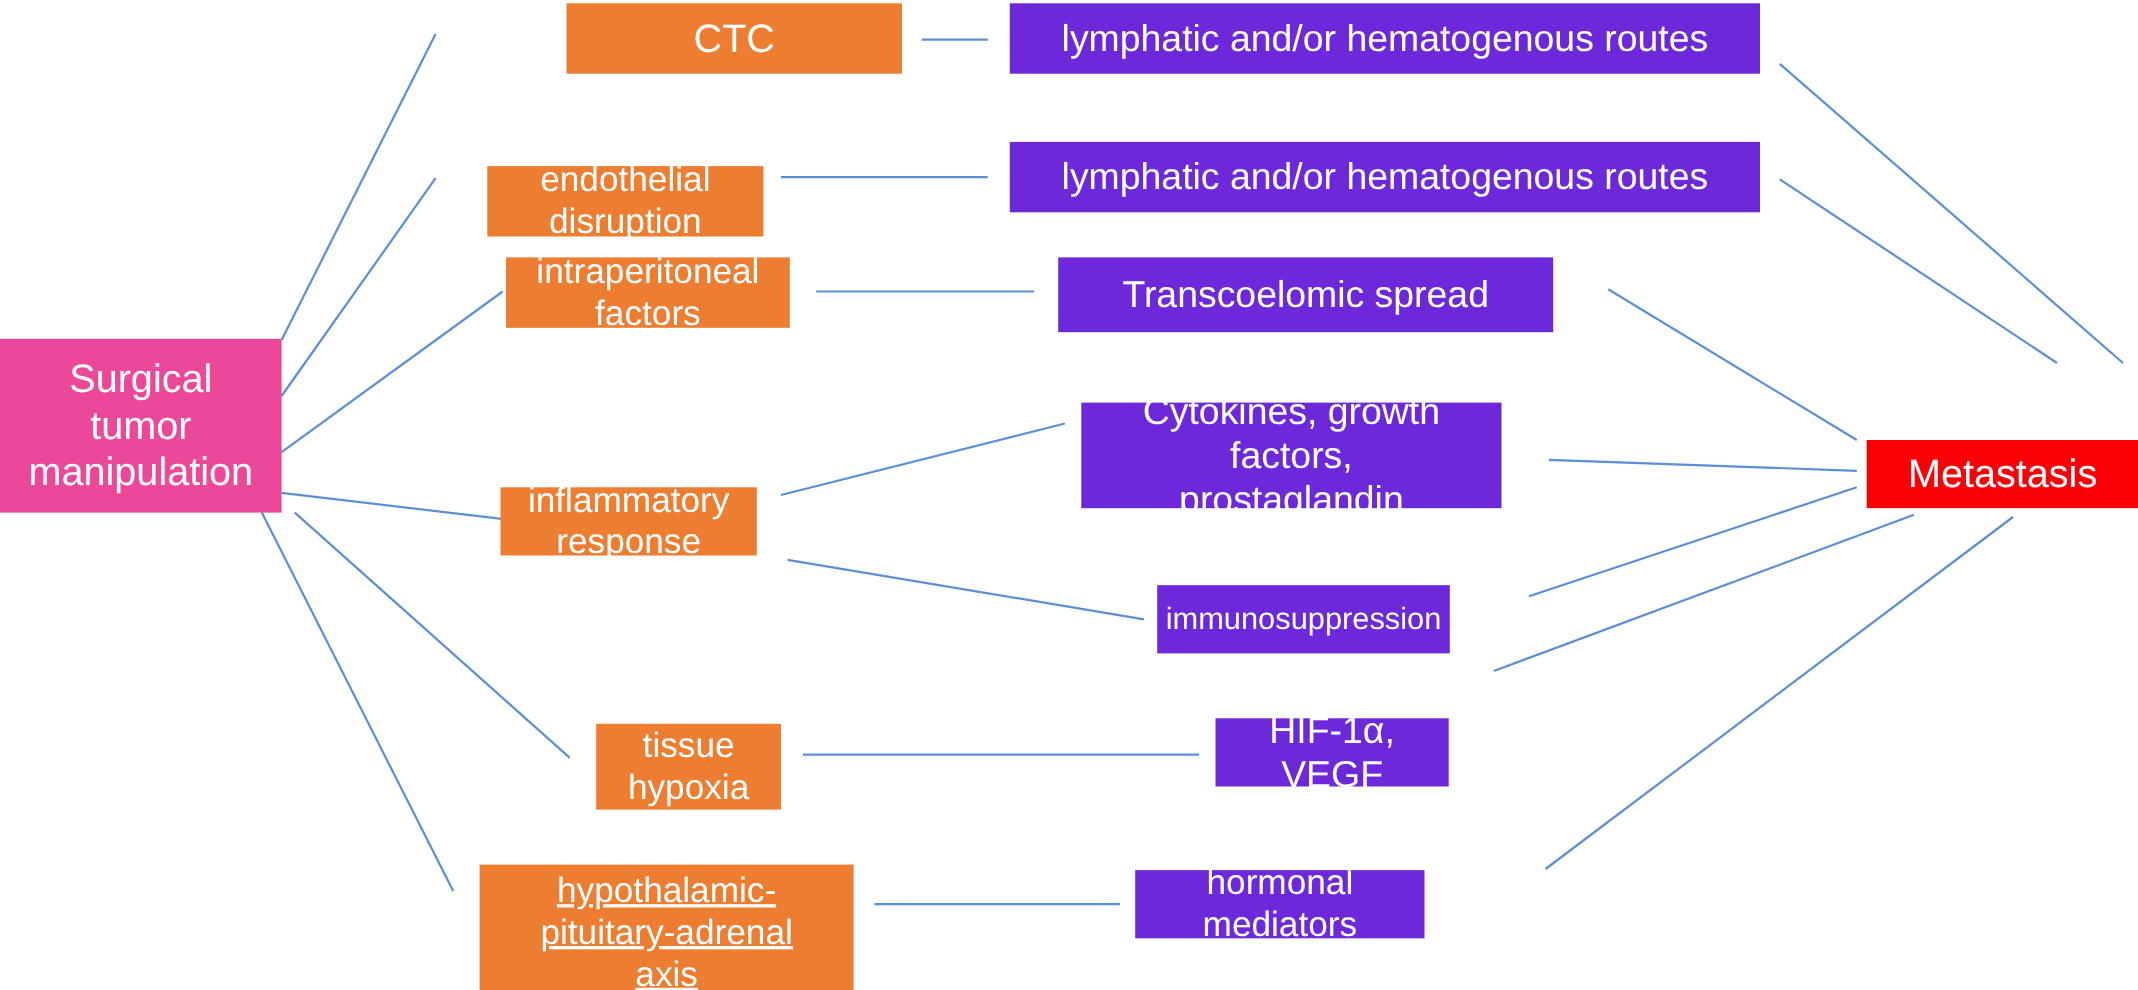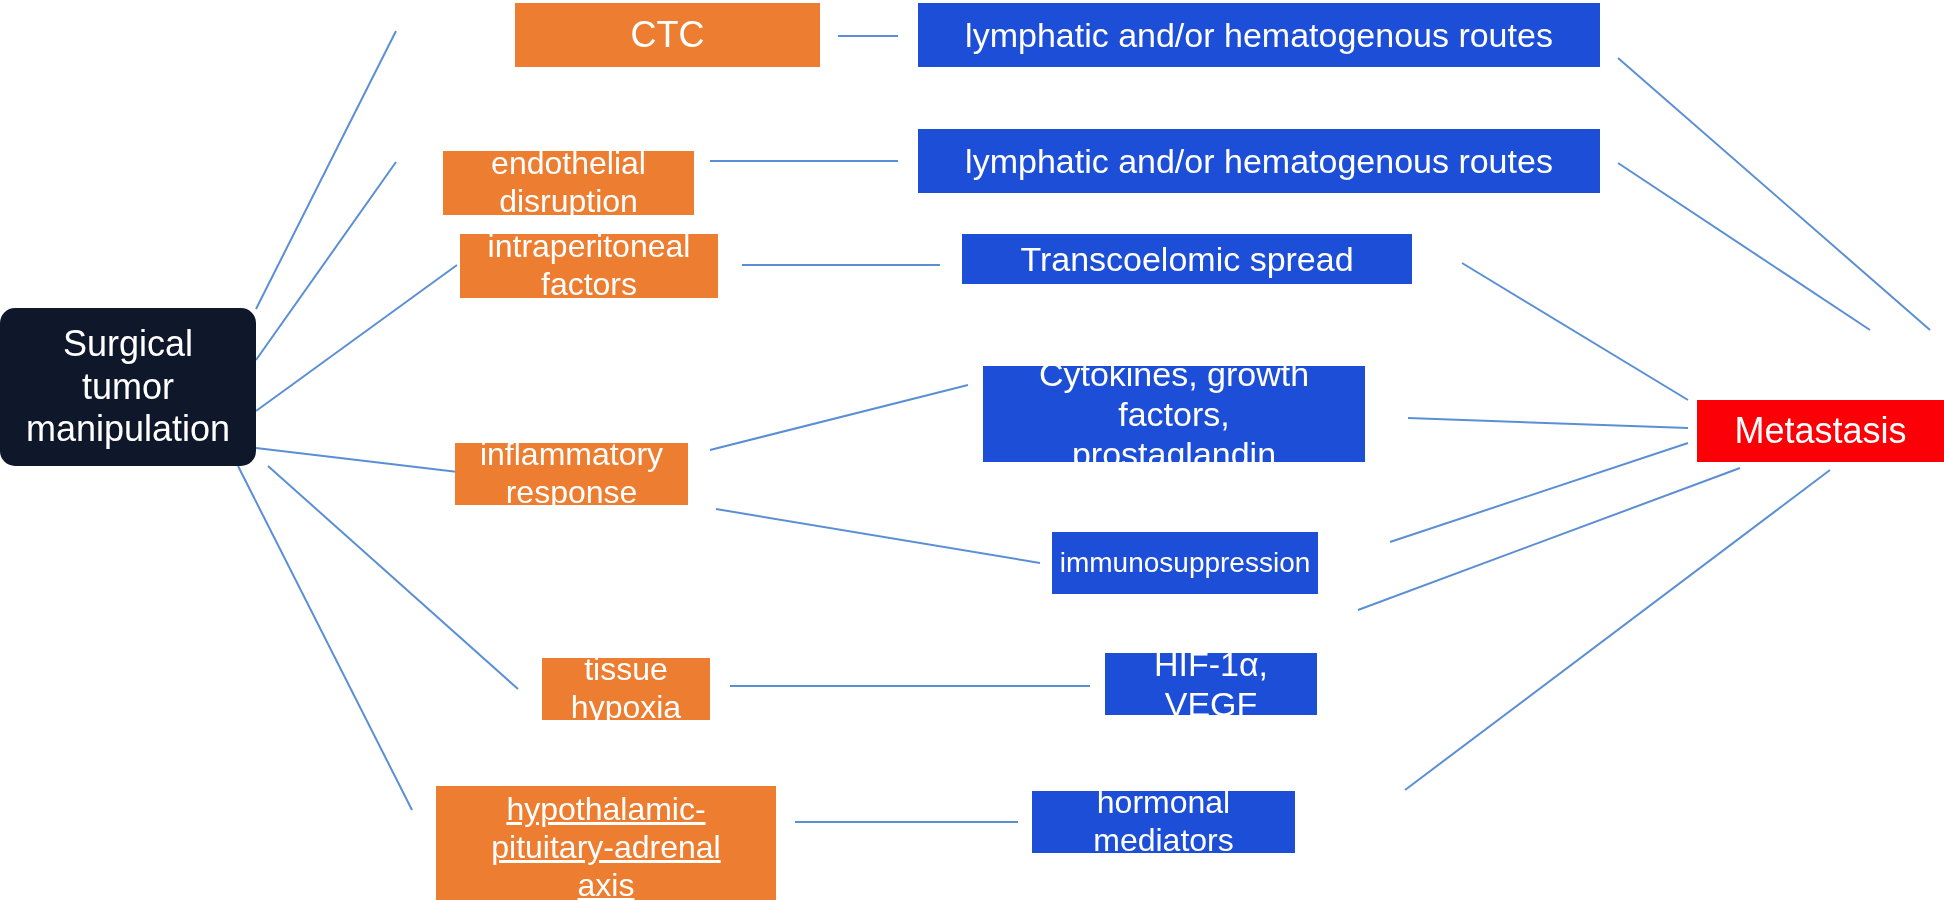--- a/index.html
+++ b/index.html
@@ -31,23 +31,23 @@
     align-items: center;
     justify-content: center;
     text-align: center;
     color: #ffffff;
     line-height: 1.18;
     box-sizing: border-box;
     padding: 2px 12px;
     white-space: pre-line;
     z-index: 2;
   }
-  .node.source  { background: #0f172a; border-radius: 15px; }
+  .node.source  { background: #ec4899; }
   .node.factor  { background: #ED7D31; }
-  .node.mech    { background: #1d4ed8; }
+  .node.mech    { background: #6d28d9; }
   .node.outcome { background: #FB0007; }
 </style>
 </head>
 <body>
 
 <div id="canvas">
   <svg id="edges" viewBox="0 0 1944 900" preserveAspectRatio="none">
       <line x1="256" y1="309" x2="396" y2="31" stroke="#5B8FD4" stroke-width="2"></line>
       <line x1="256" y1="360" x2="396" y2="162" stroke="#5B8FD4" stroke-width="2"></line>
       <line x1="256" y1="411" x2="457" y2="265" stroke="#5B8FD4" stroke-width="2"></line>
@@ -70,26 +70,26 @@
       <line x1="1405" y1="790" x2="1830" y2="470" stroke="#5B8FD4" stroke-width="2"></line>
     </svg>
   <div id="nodes">
       <div class="node source" style="left: 0px; top: 308px; width: 256px; height: 158px; font-size: 36px;">Surgical
 tumor
 manipulation</div>
       <div class="node factor" style="left: 515px; top: 3px; width: 305px; height: 64px; font-size: 36px;">CTC</div>
       <div class="node factor" style="left: 443px; top: 129px; width: 251px; height: 64px; font-size: 32px; margin-top: 22px;">endothelial disruption</div>
       <div class="node factor" style="left: 460px; top: 234px; width: 258px; height: 64px; font-size: 32px;">intraperitoneal factors</div>
       <div class="node factor" style="left: 455px; top: 443px; width: 233px; height: 62px; font-size: 32px;">inflammatory response</div>
-      <div class="node factor" style="left: 542px; top: 658px; width: 168px; height: 62px; font-size: 32px;">tissue hypoxia</div>
+      <div class="node factor" style="left: 542px; top: 658px; width: 168px; height: 78px; font-size: 32px;">tissue hypoxia</div>
       <div class="node factor" style="left: 436px; top: 786px; width: 340px; height: 124px; font-size: 32px; text-decoration: underline;">hypothalamic-pituitary-adrenal
 axis</div>
       <div class="node mech" style="left: 918px; top: 3px; width: 682px; height: 64px; font-size: 34px;">lymphatic and/or hematogenous routes</div>
       <div class="node mech" style="left: 918px; top: 129px; width: 682px; height: 64px; font-size: 34px;">lymphatic and/or hematogenous routes</div>
-      <div class="node mech" style="left: 962px; top: 234px; width: 450px; height: 50px; font-size: 34px;">Transcoelomic spread</div>
+      <div class="node mech" style="left: 962px; top: 234px; width: 450px; height: 68px; font-size: 34px;">Transcoelomic spread</div>
       <div class="node mech" style="left: 983px; top: 366px; width: 382px; height: 96px; font-size: 34px;">Cytokines, growth factors,
 prostaglandin</div>
       <div class="node mech" style="left: 1052px; top: 532px; width: 266px; height: 62px; font-size: 28px;">immunosuppression</div>
       <div class="node mech" style="left: 1105px; top: 653px; width: 212px; height: 62px; font-size: 34px;">HIF-1α, VEGF</div>
       <div class="node mech" style="left: 1032px; top: 791px; width: 263px; height: 62px; font-size: 32px;">hormonal mediators</div>
       <div class="node outcome" style="left: 1697px; top: 400px; width: 247px; height: 62px; font-size: 36px;">Metastasis</div>
     </div>
 </div>
 
 </body></html>

